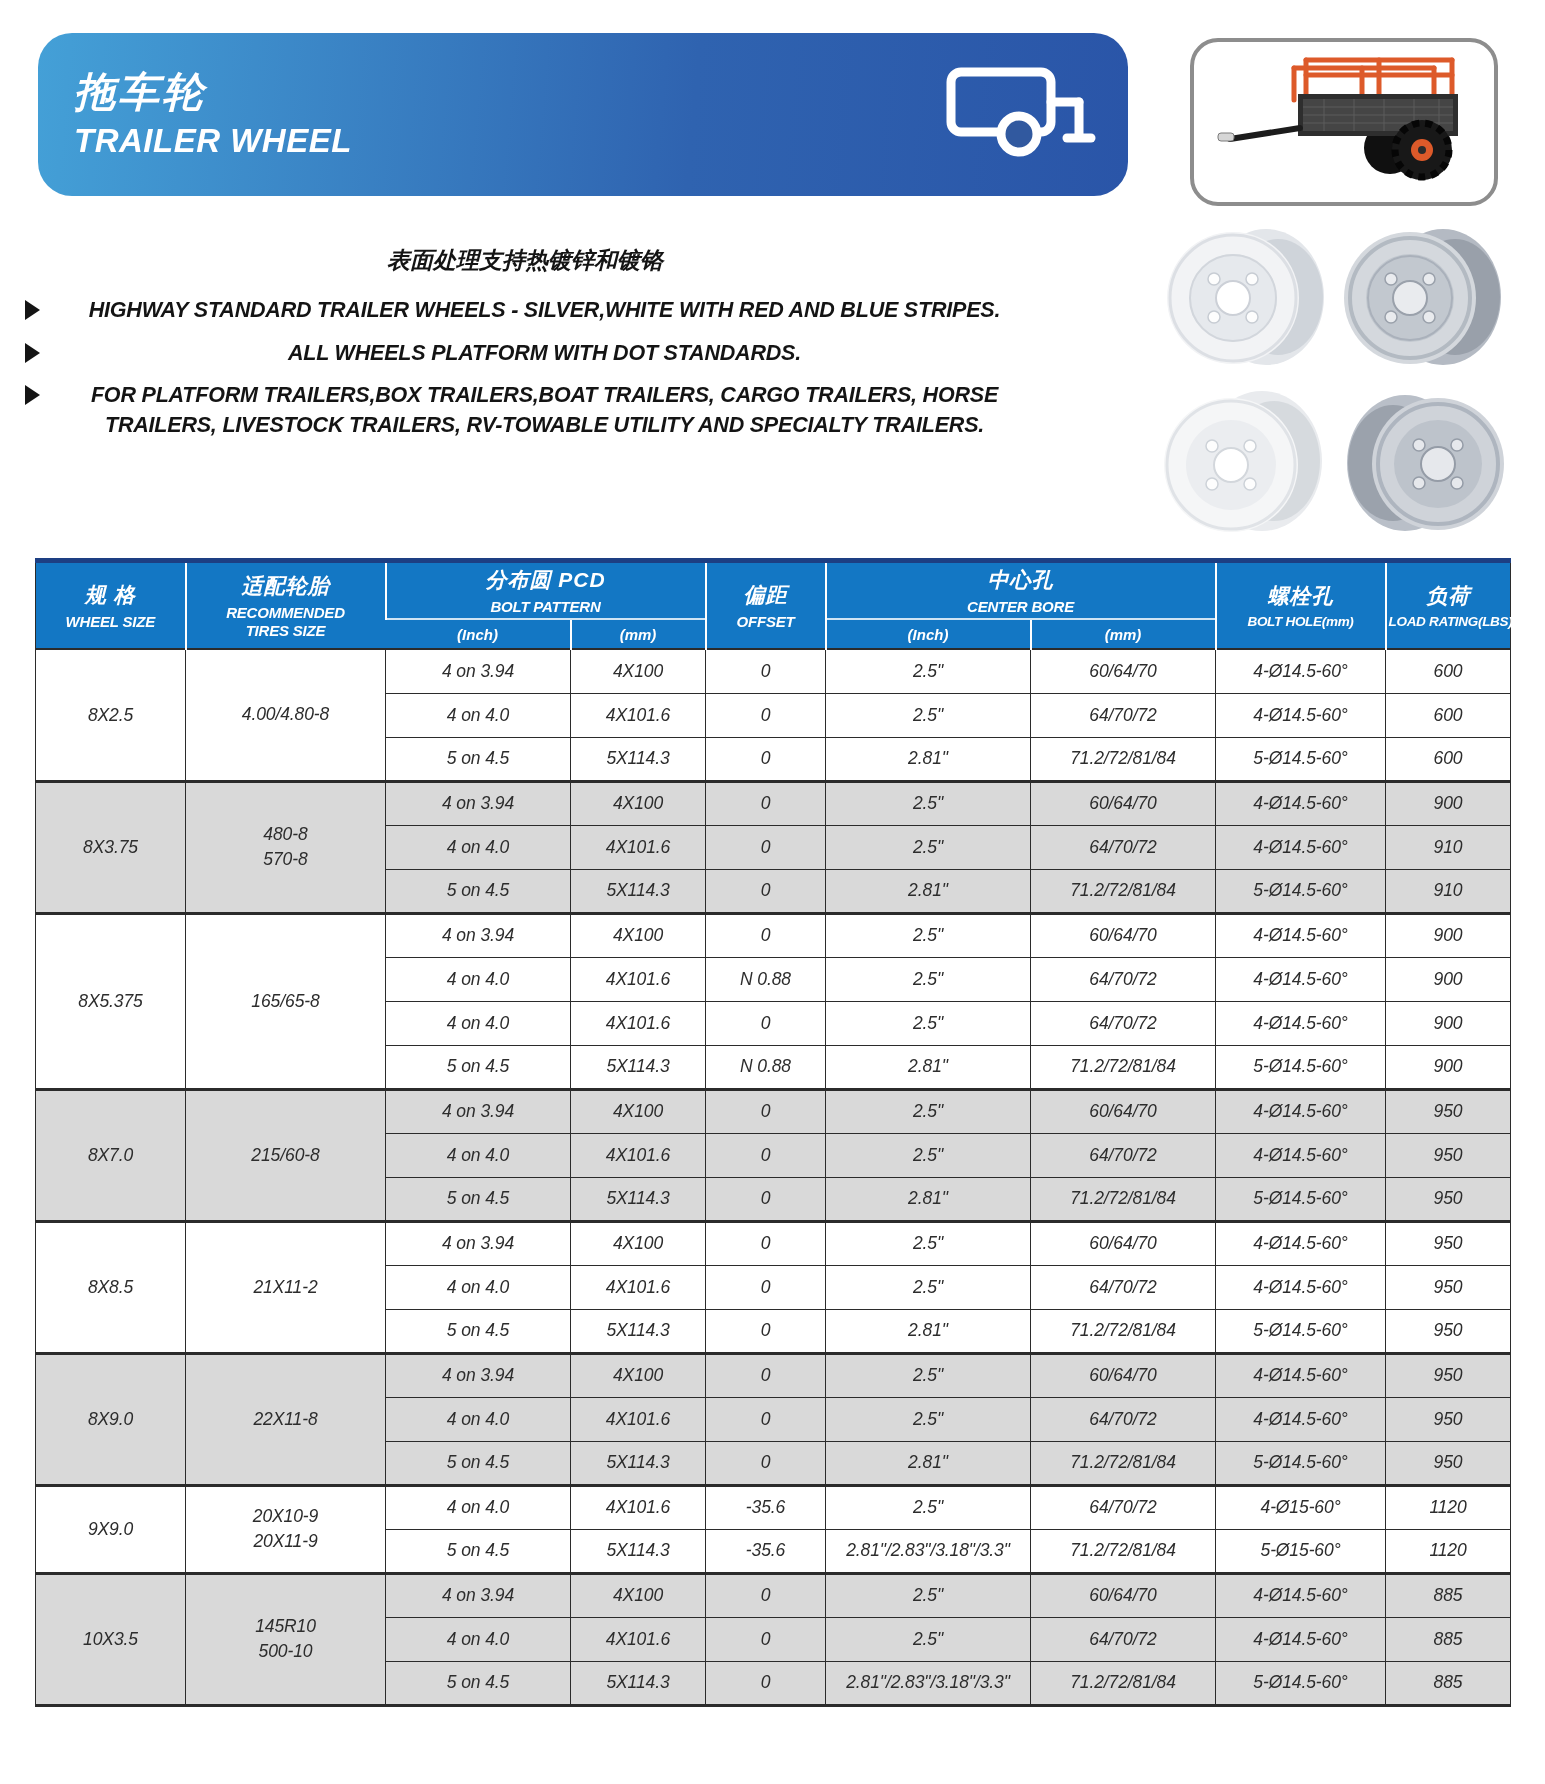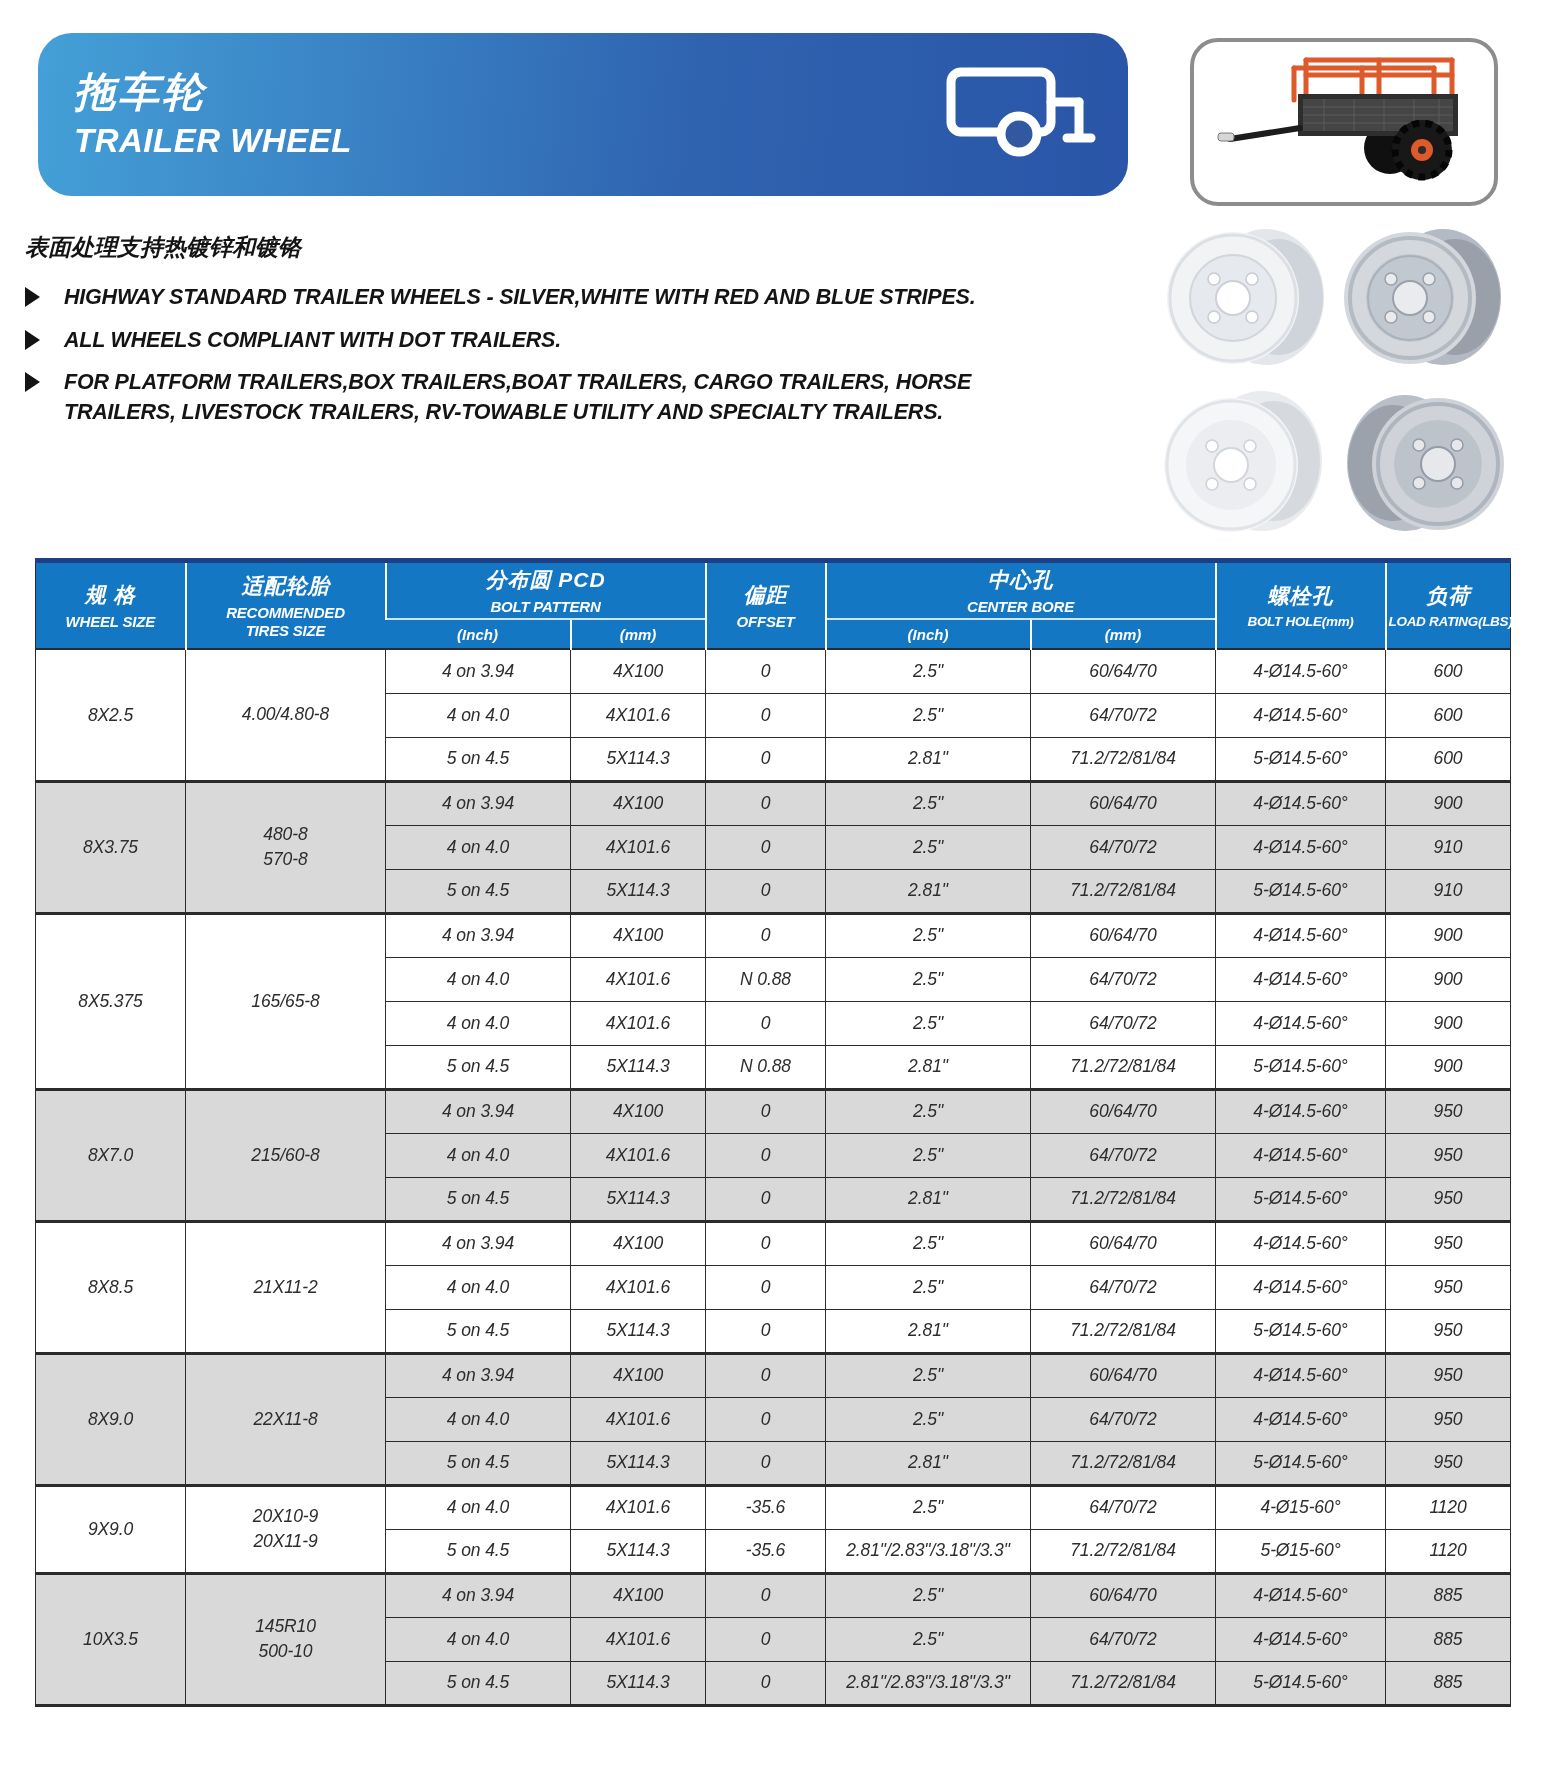--- a/index.html
+++ b/index.html
@@ -17,21 +17,21 @@
 
   
   .photo-box { position:absolute; left:1190px; top:38px; width:308px; height:168px;
     border:4px solid #8d8d8d; border-radius:28px; background:#fff; overflow:hidden; }
 
   
   .wheels { position:absolute; left:1158px; top:218px; width:354px; height:332px;
     display:grid; grid-template-columns:1fr 1fr; grid-template-rows:1fr 1fr; justify-items:center; align-items:center; }
 
   
-  .intro { position:absolute; left:25px; top:232px; width:1000px; color:#141414; }
+  .intro { position:absolute; left:25px; top:245px; width:1000px; color:#141414;text-align:center; }
   .note { font-size:23px; font-weight:bold; margin-bottom:20px; }
   .bullet { position:relative; padding-left:39px; font-size:21.5px; font-weight:bold;
     letter-spacing:-0.2px; line-height:1.38; margin-bottom:13px; }
   .tri { position:absolute; left:0; top:4px; width:0; height:0;
     border-left:15px solid #141414; border-top:10px solid transparent; border-bottom:10px solid transparent; }
 
   
   .table-wrap { position:absolute; left:35px; top:558px; }
   table.spec-table { border-collapse:collapse; table-layout:fixed; width:1475px;
     border:1px solid #2b2b2b; border-top:5px solid #1d3f83; border-bottom:3px solid #2b2b2b; }
@@ -176,21 +176,21 @@
   </div>
 
   <div class="intro">
     <div class="note">表面处理支持热镀锌和镀铬</div>
     <div class="bullet">
       <span class="tri"></span>
       <span>HIGHWAY STANDARD TRAILER WHEELS - SILVER,WHITE WITH RED AND BLUE STRIPES.</span>
     </div>
     <div class="bullet">
       <span class="tri"></span>
-      <span>ALL WHEELS COMPLIANT WITH DOT TRAILERS.</span>
+      <span>ALL WHEELS PLATFORM WITH DOT STANDARDS.</span>
     </div>
     <div class="bullet">
       <span class="tri"></span>
       <span>FOR PLATFORM TRAILERS,BOX TRAILERS,BOAT TRAILERS, CARGO TRAILERS, HORSE TRAILERS, LIVESTOCK TRAILERS, RV-TOWABLE UTILITY AND SPECIALTY TRAILERS.</span>
     </div>
   </div>
 
   <div class="table-wrap">
     <table class="spec-table">
       <colgroup>

